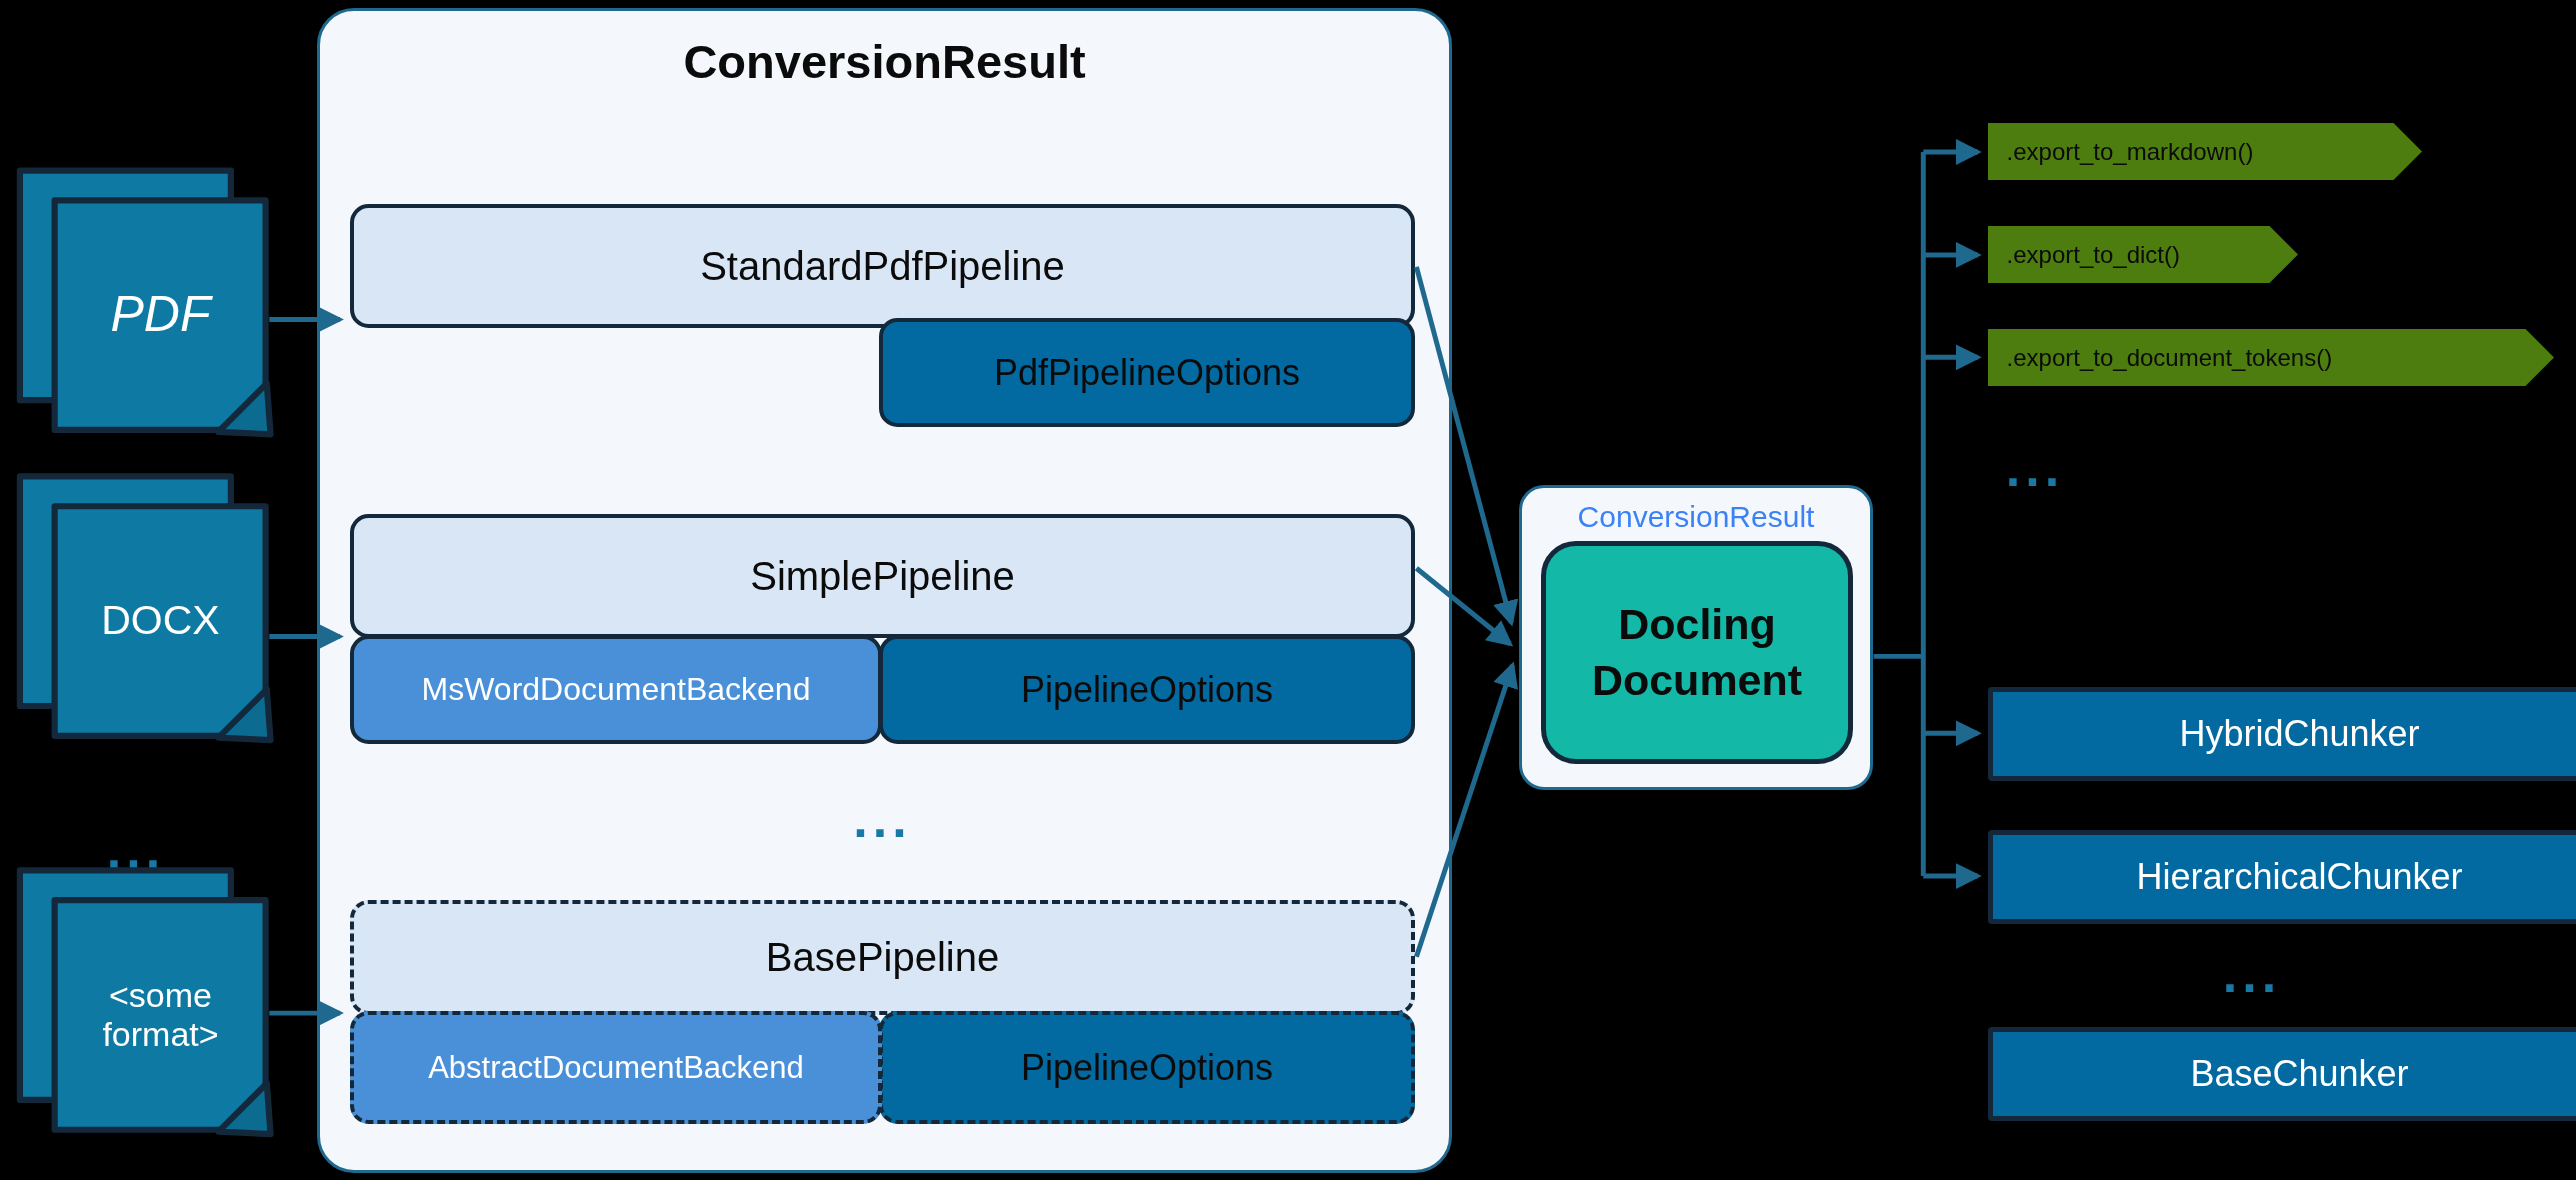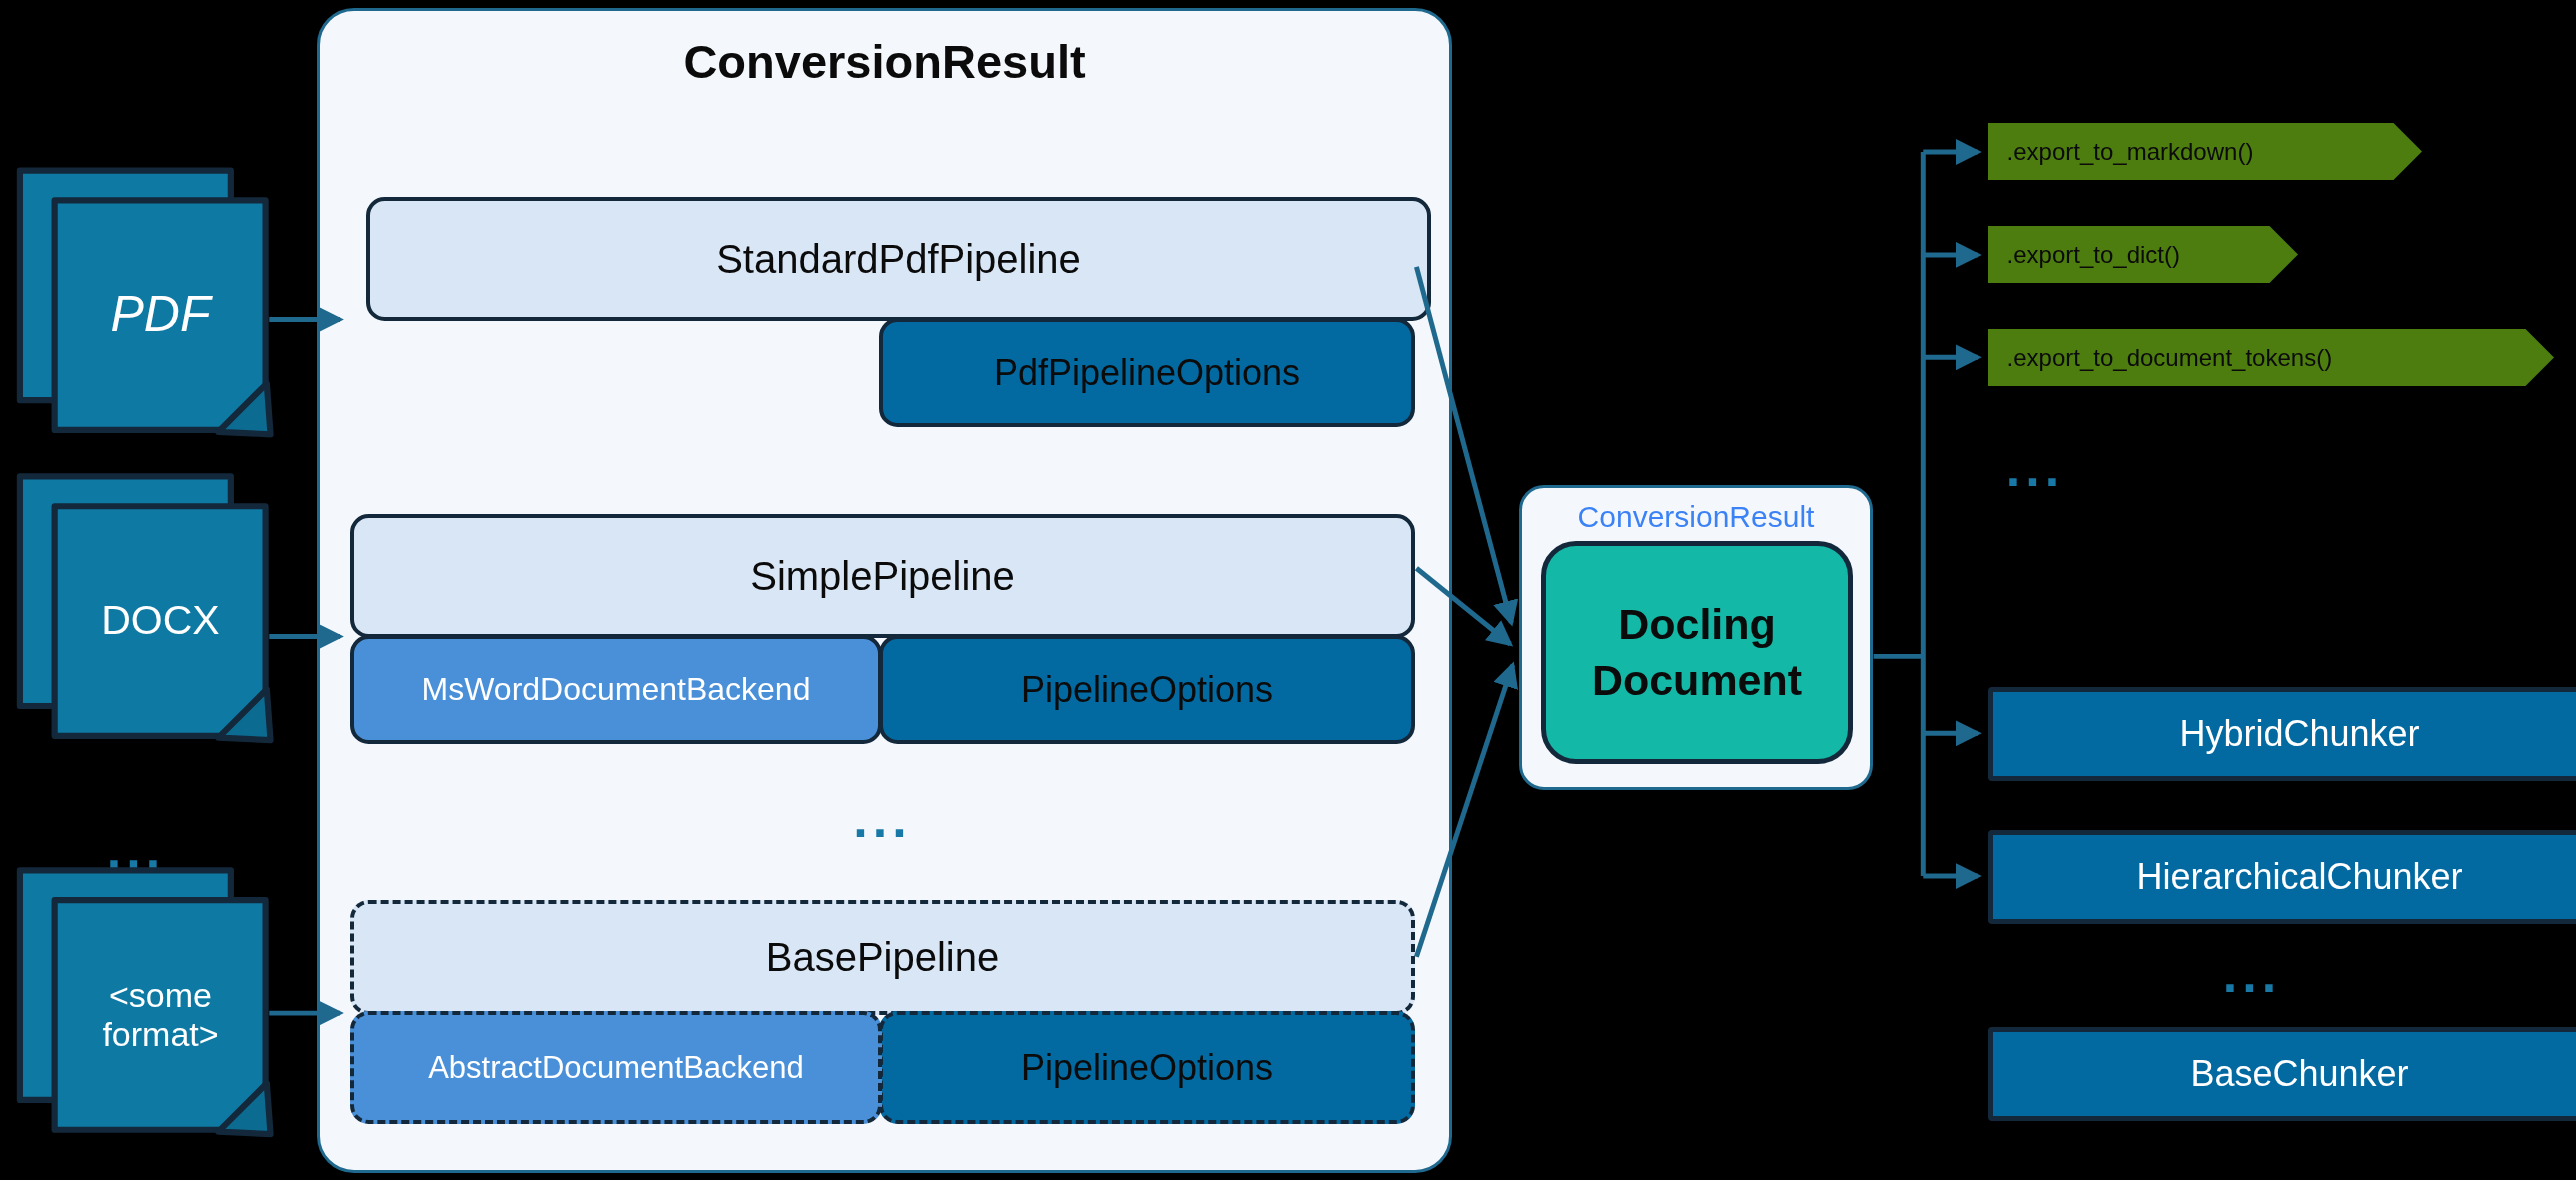--- a/index.html
+++ b/index.html
@@ -94,21 +94,21 @@
   svg#wires{position:absolute;left:0;top:0;z-index:50;pointer-events:none;}
 </style>
 </head>
 <body>
 
 <div id="canvas">
 
   <div class="abs" id="converter"></div>
   <div class="abs center" id="converter-title">ConversionResult</div>
 
-  <div class="abs center pipeline-box" style="top:197px;margin-left:16px;">StandardPdfPipeline</div>
+  <div class="abs center pipeline-box" style="top:204px;">StandardPdfPipeline</div>
   <div class="abs center options-box" style="top:318px;">PdfPipelineOptions</div>
 
   <div class="abs center pipeline-box" style="top:514px;">SimplePipeline</div>
   <div class="abs center backend-box" style="top:635px;font-size:32px;">MsWordDocumentBackend</div>
   <div class="abs center options-box" style="top:635px;">PipelineOptions</div>
 
   <div class="abs center dots" style="left:350px;top:785px;width:1065px;height:68px;">...</div>
 
   <div class="abs center pipeline-box dashed" style="top:900px;height:115px;">BasePipeline</div>
   <div class="abs center backend-box dashed" style="top:1011px;height:113px;font-size:31px;">AbstractDocumentBackend</div>

